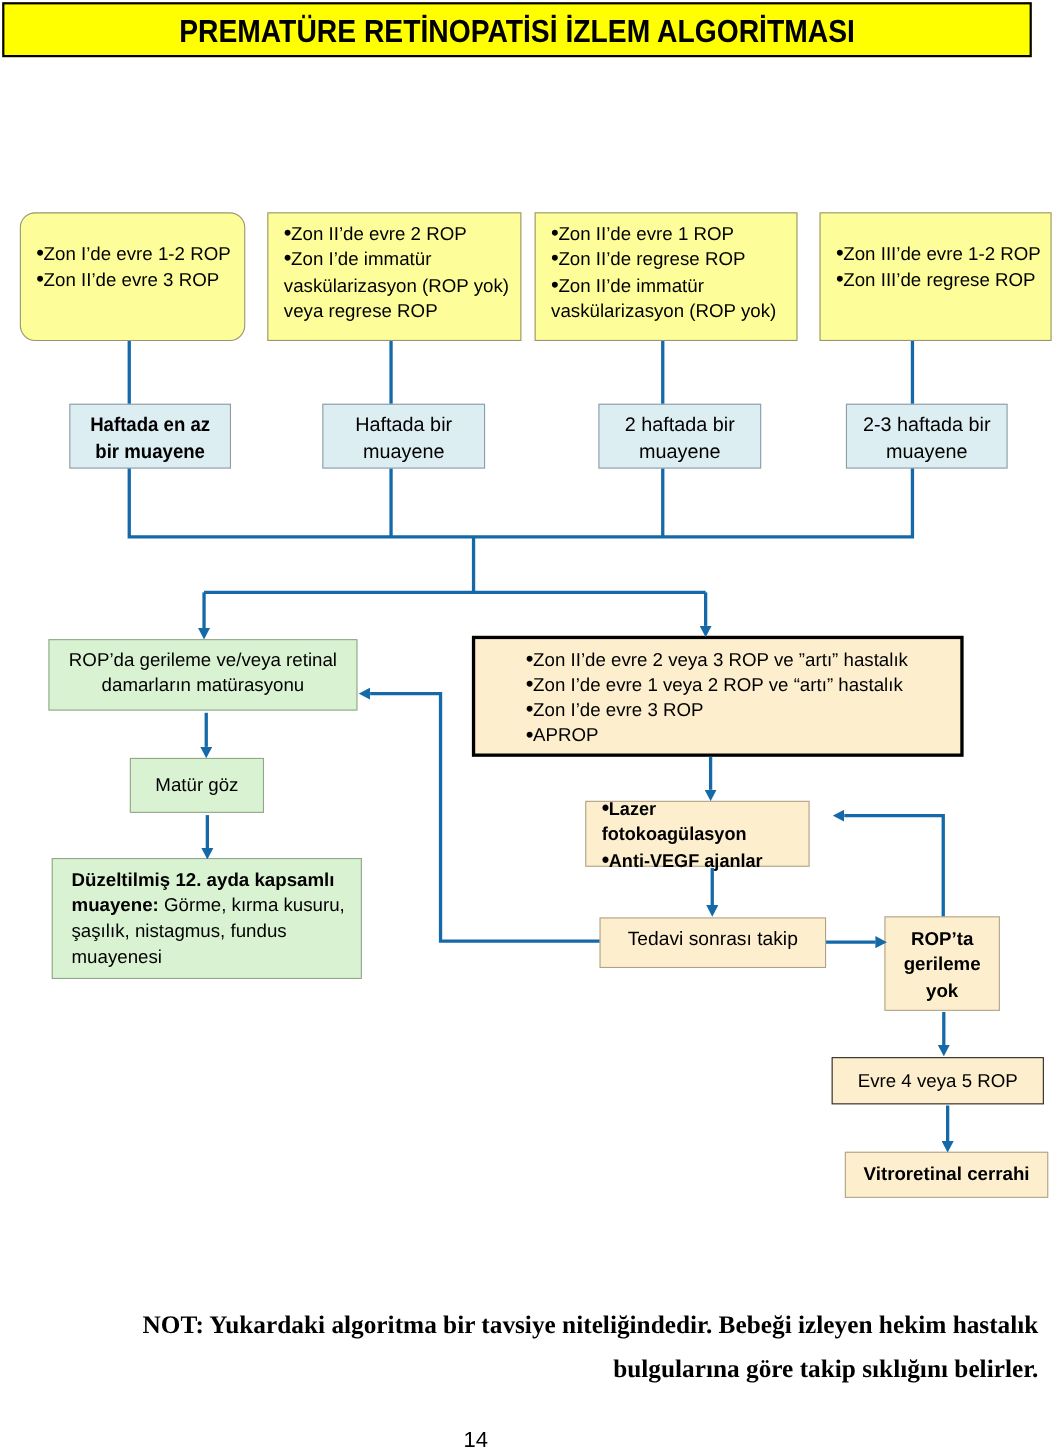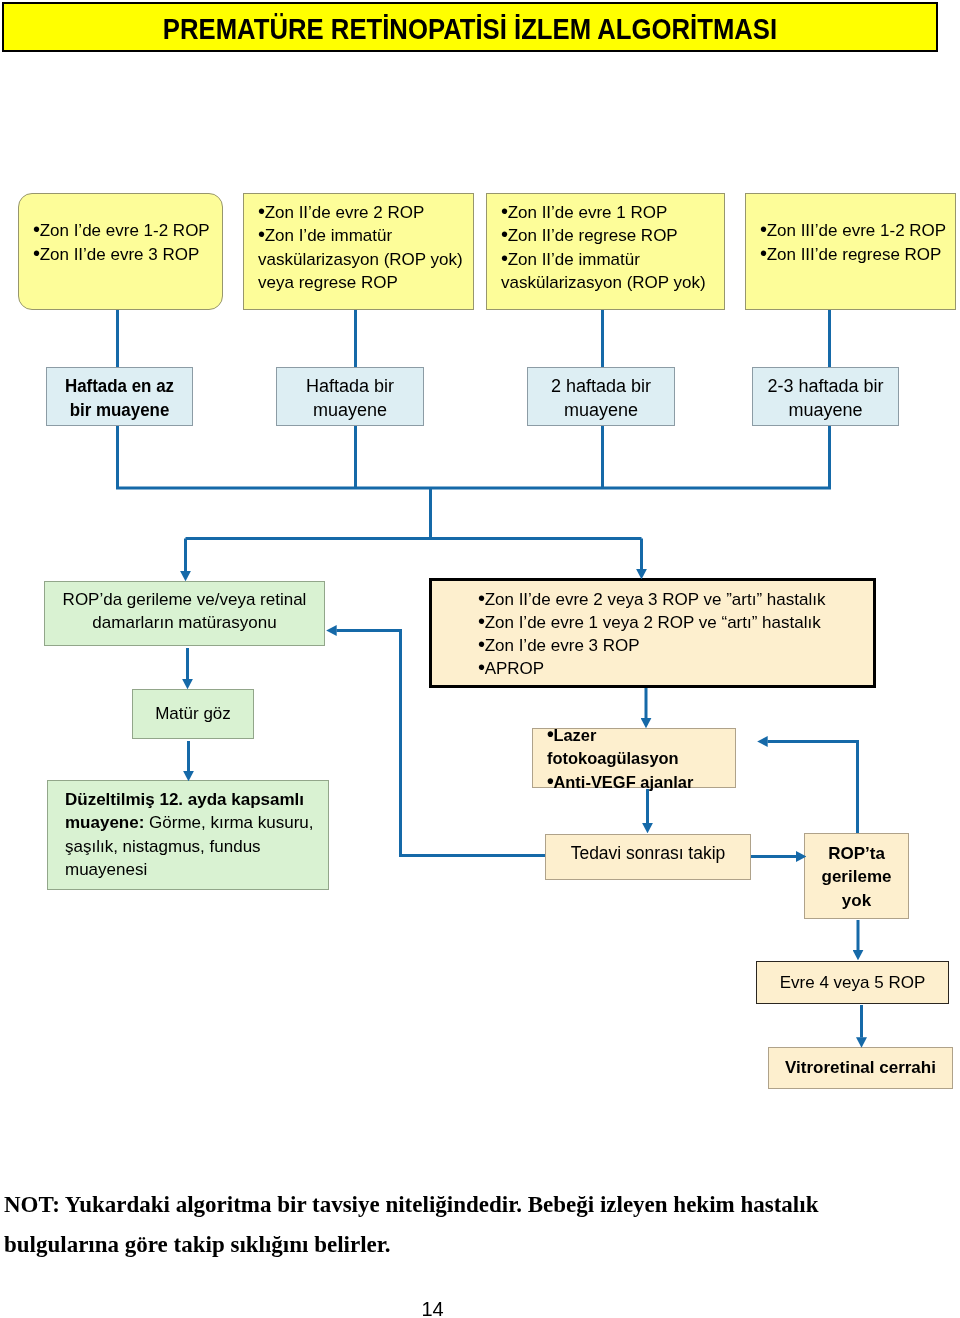--- a/index.html
+++ b/index.html
@@ -29,50 +29,50 @@
      box-shadow:1px 2px 2.5px rgba(110,110,100,.40);}
 
   
   .ybox{background:#FDFD99;border:1px solid #97966E;font-size:17px;line-height:1.36;padding:0 8px 8px 14px;}
   #ybox1{left:18px;top:193px;width:205px;height:117px;padding-bottom:18px;border-radius:14px;}
   #ybox2{left:243px;top:193px;width:231px;height:117px;}
   #ybox3{left:486px;top:193px;width:239px;height:117px;}
   #ybox4{left:745px;top:193px;width:211px;height:117px;padding-bottom:18px;}
 
   
-  .lbbox{background:#DDEEF3;border:1px solid #8C9CA5;font-size:18px;line-height:1.29;text-align:center;padding-top:4px;}
+  .lbbox{background:#DDEEF3;border:1px solid #8C9CA5;font-size:18px;line-height:1.29;text-align:center;padding-top:4px;margin-left:17px;}
   #lb1 .bl{display:inline-block;transform:scaleX(.94);}
   #lb1{left:46px;top:367px;width:147px;height:59px;}
   #lb2{left:276px;top:367px;width:148px;height:59px;}
   #lb3{left:527px;top:367px;width:148px;height:59px;}
   #lb4{left:752px;top:367px;width:147px;height:59px;}
 
   
   .gbox{background:#D9F2D2;border:1px solid #92A68A;font-size:17px;line-height:1.36;}
   #gb-maturasyon{left:44px;top:581px;width:281px;height:65px;text-align:center;padding-bottom:5px;}
-  #gb-matur{left:132px;top:689px;width:122px;height:50px;text-align:center;}
+  #gb-matur{left:118px;top:689px;width:122px;height:50px;text-align:center;}
   #gb-duzelt{left:47px;top:780px;width:282px;height:110px;text-align:left;padding:5px 4px 6px 17px;}
 
   
   .tbox{background:#FDEFCE;font-size:17px;line-height:1.36;}
   #tb-main{left:429px;top:578px;width:447px;height:110px;border:3.2px solid #000;text-align:left;padding:10px 10px 8px 46px;}
   #tb-lazer{left:532px;top:728px;width:204px;height:60px;border:1px solid #AFA28A;text-align:left;font-weight:bold;padding:5px 4px 3px 14px;}
   #tb-lazer .bl{display:inline-block;transform:scaleX(.968);transform-origin:left;}
   #tb-tedavi{left:545px;top:834px;width:206px;height:46px;border:1px solid #AFA28A;text-align:center;font-size:17.5px;padding-bottom:7px;}
   #tb-rop{left:804px;top:833px;width:105px;height:86px;border:1px solid #AFA28A;text-align:center;font-weight:bold;padding-top:2px;}
   #tb-evre{left:756px;top:961px;width:193px;height:43px;border:1.5px solid #2A2620;text-align:center;}
   #tb-vitro{left:768px;top:1047px;width:185px;height:42px;border:1px solid #AFA28A;text-align:center;font-weight:bold;}
 
   .bl{display:block;}
   .bul{font-size:1.18em;line-height:0;vertical-align:-0.01em;letter-spacing:-0.02em;}
 
   
   #note{position:absolute;left:4px;top:1185px;width:940px;
     font-family:"Liberation Serif",serif;font-weight:bold;font-size:23px;line-height:40px;}
-  #note .bl{display:block;white-space:nowrap;}
+  #note .bl{display:block;white-space:nowrap;text-align:right;}
   #pageno{position:absolute;left:0px;top:1299px;width:865px;text-align:center;
     font-size:20px;line-height:20px;font-family:"Liberation Sans",sans-serif;}
 
   #conn{position:absolute;left:0;top:0;width:960px;height:1318px;pointer-events:none;}
 </style>
 </head>
 <body>
 
 <div class="stage">
 

